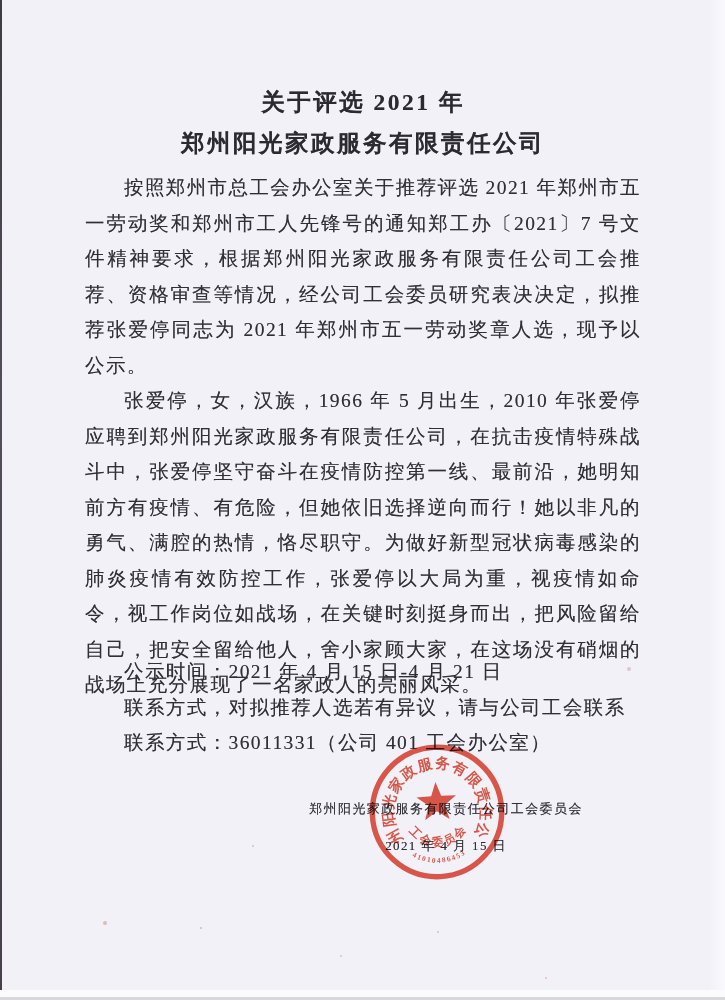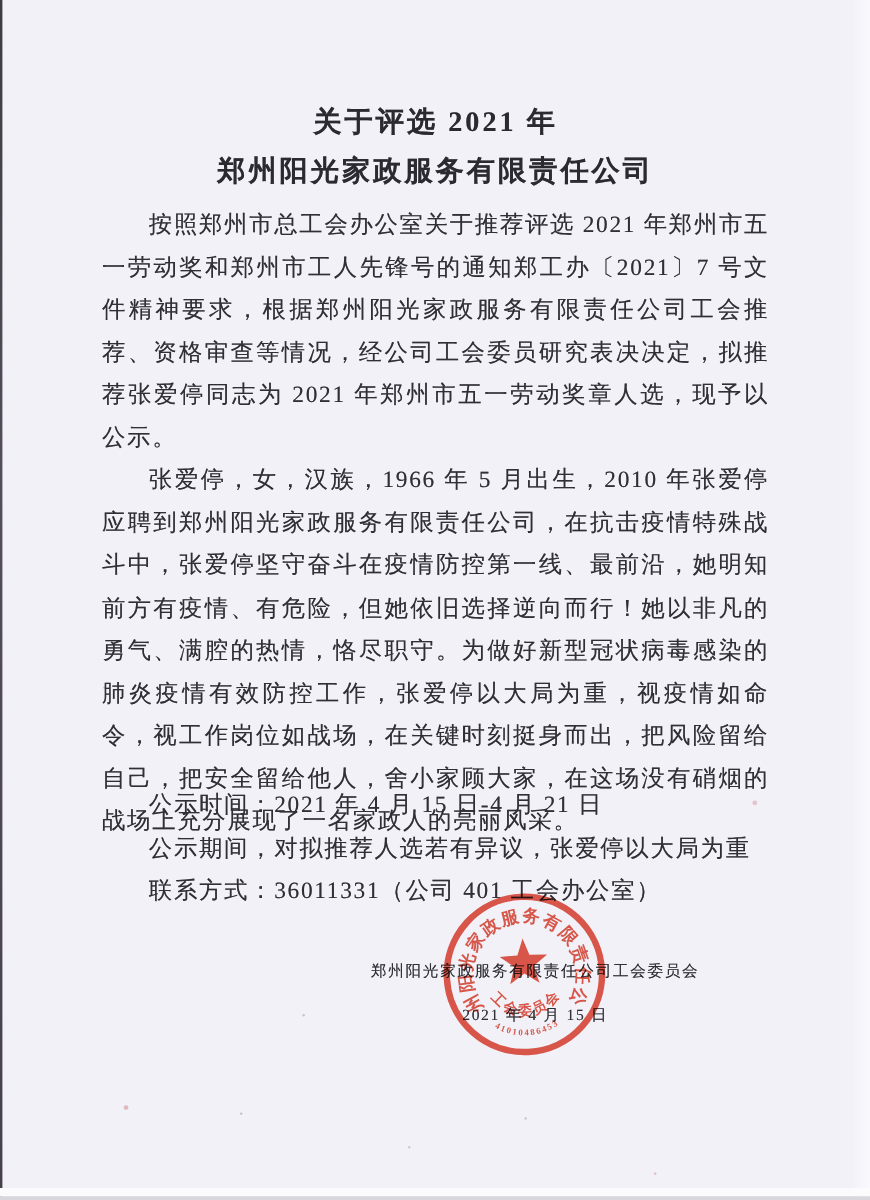--- a/index.html
+++ b/index.html
@@ -101,21 +101,21 @@
     <div>郑州阳光家政服务有限责任公司</div>
   </div>
 
   <div class="body-text">
     <p>按照郑州市总工会办公室关于推荐评选 2021 年郑州市五一劳动奖和郑州市工人先锋号的通知郑工办〔2021〕7 号文件精神要求，根据郑州阳光家政服务有限责任公司工会推荐、资格审查等情况，经公司工会委员研究表决决定，拟推荐张爱停同志为 2021 年郑州市五一劳动奖章人选，现予以公示。</p>
     <p>张爱停，女，汉族，1966 年 5 月出生，2010 年张爱停应聘到郑州阳光家政服务有限责任公司，在抗击疫情特殊战斗中，张爱停坚守奋斗在疫情防控第一线、最前沿，她明知前方有疫情、有危险，但她依旧选择逆向而行！她以非凡的勇气、满腔的热情，恪尽职守。为做好新型冠状病毒感染的肺炎疫情有效防控工作，张爱停以大局为重，视疫情如命令，视工作岗位如战场，在关键时刻挺身而出，把风险留给自己，把安全留给他人，舍小家顾大家，在这场没有硝烟的战场上充分展现了一名家政人的亮丽风采。</p>
   </div>
 
   <div class="notice-block">
     <div class="notice-line">公示时间：2021 年 4 月 15 日-4 月 21 日</div>
-    <div class="notice-line">公示期间，对拟推荐人选若有异议，张爱停以大局为重</div>
+    <div class="notice-line">联系方式，对拟推荐人选若有异议，请与公司工会联系</div>
     <div class="notice-line">联系方式：36011331（公司 401 工会办公室）</div>
   </div>
 
   <div class="signature-block">
     <div>郑州阳光家政服务有限责任公司工会委员会</div>
     <div>2021 年 4 月 15 日</div>
   </div>
 
   <svg class="seal" viewBox="0 0 200 200" xmlns="http://www.w3.org/2000/svg" aria-hidden="true">
     <defs>

